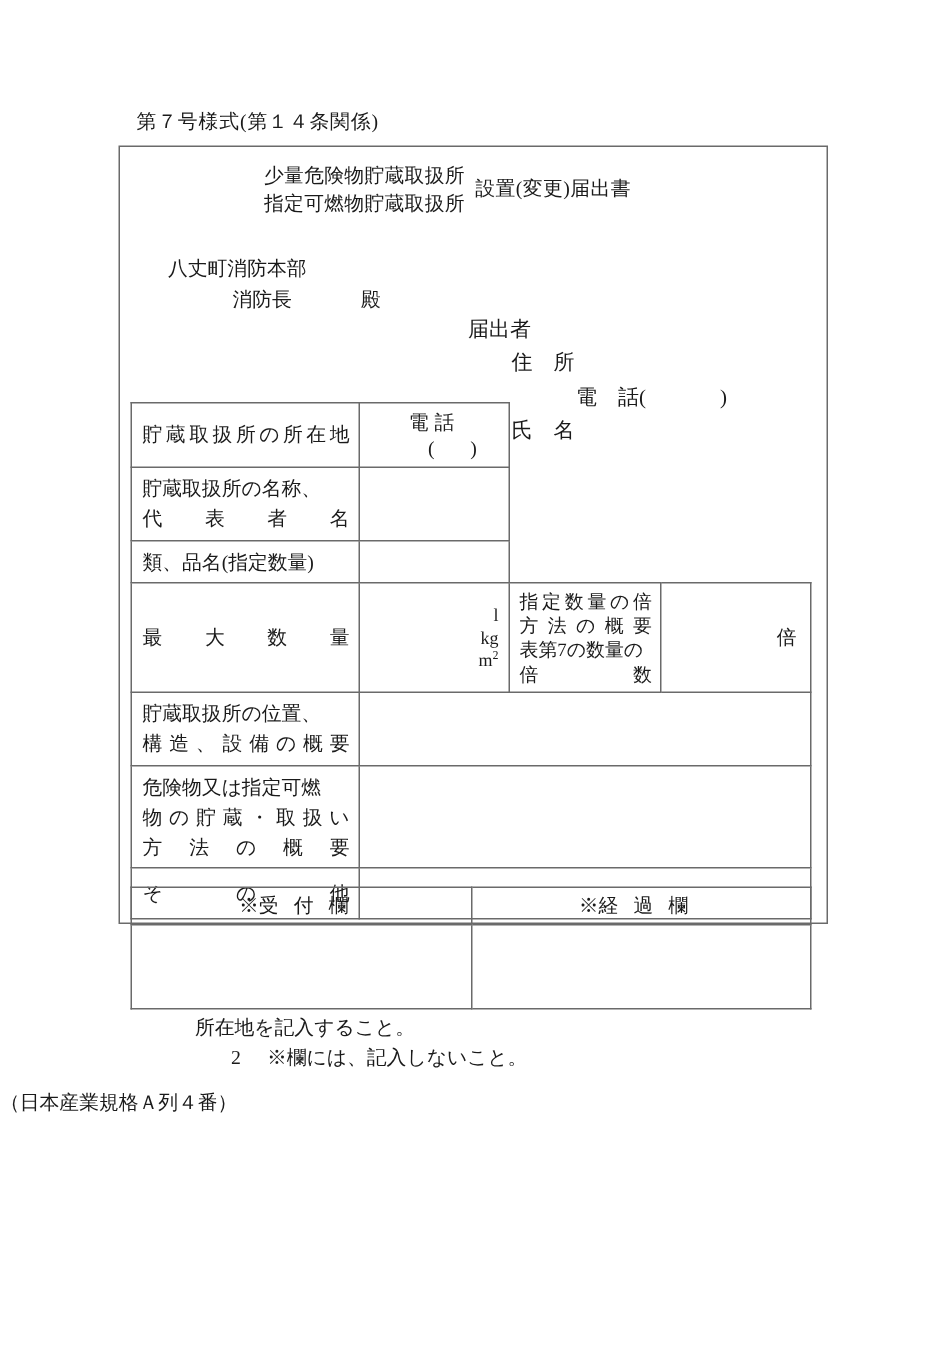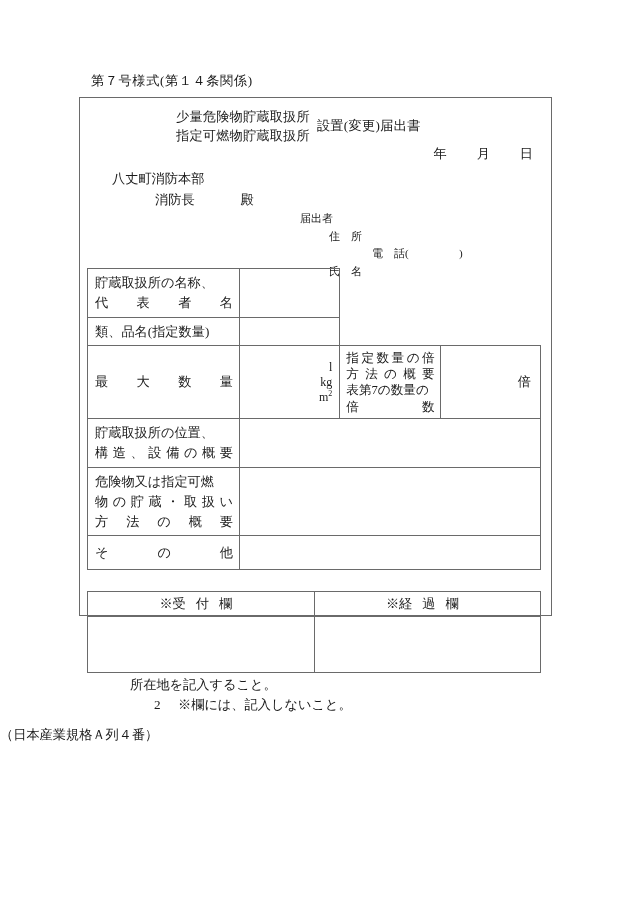--- a/index.html
+++ b/index.html
@@ -92,23 +92,23 @@
     top: 70px;
     font-size: 13.2px;
     line-height: 1.62;
     white-space: nowrap;
   }
   .addressee .l2 { display: block; padding-left: 43px; }
   .addressee .l2 .gap { display: inline-block; width: 46px; }
 
   .submitter {
     position: absolute;
-    left: 220px;
+    left: 232px;
     top: 112px;
-    font-size: 11px;
+    font-size: 14px;
     line-height: 1.6;
     white-space: nowrap;
   }
   .submitter .r { display: block; }
   .submitter .ind1 { padding-left: 29px; }
   .submitter .ind2 { padding-left: 72px; }
   .submitter .paren { display: inline-block; width: 54px; }
 
   
   .main-table {
@@ -247,40 +247,45 @@
     <div class="header-zone">
 
       <div class="doc-title">
         <span class="doc-title-stack">
           <span>少量危険物貯蔵取扱所</span>
           <span>指定可燃物貯蔵取扱所</span>
         </span>
         <span class="doc-title-main">設置(変更)届出書</span>
       </div>
 
-      <div class="date-line">
-        <span>年</span><span class="sp"></span><span>月</span><span class="sp"></span><span>日</span>
-      </div>
 
       <div class="addressee">
         <span>八丈町消防本部</span>
         <span class="l2"><span>消防長</span><span class="gap"></span><span>殿</span></span>
       </div>
 
       <div class="submitter">
         <span class="r">届出者</span>
         <span class="r ind1">住　所</span>
         <span class="r ind2"><span>電　話</span><span class="paren"><span>(</span></span><span>)</span></span>
         <span class="r ind1">氏　名</span>
       </div>
 
     </div>
 
     <table class="main-table">
       <tbody>
+        <tr class="row-h1">
+          <td class="lbl">
+            <span class="just">貯蔵取扱所の所在地</span>
+          </td>
+          <td class="val tel-right">
+            <span class="tl">電話</span><span class="paren"><span>(</span></span><span>)</span>
+          </td>
+        </tr>
 
         <tr class="row-h2">
           <td class="lbl">
             <span class="ln">貯蔵取扱所の名称、</span>
             <span class="ln just">代表者名</span>
           </td>
           <td class="val"></td>
         </tr>
 
         <tr class="row-h3">

